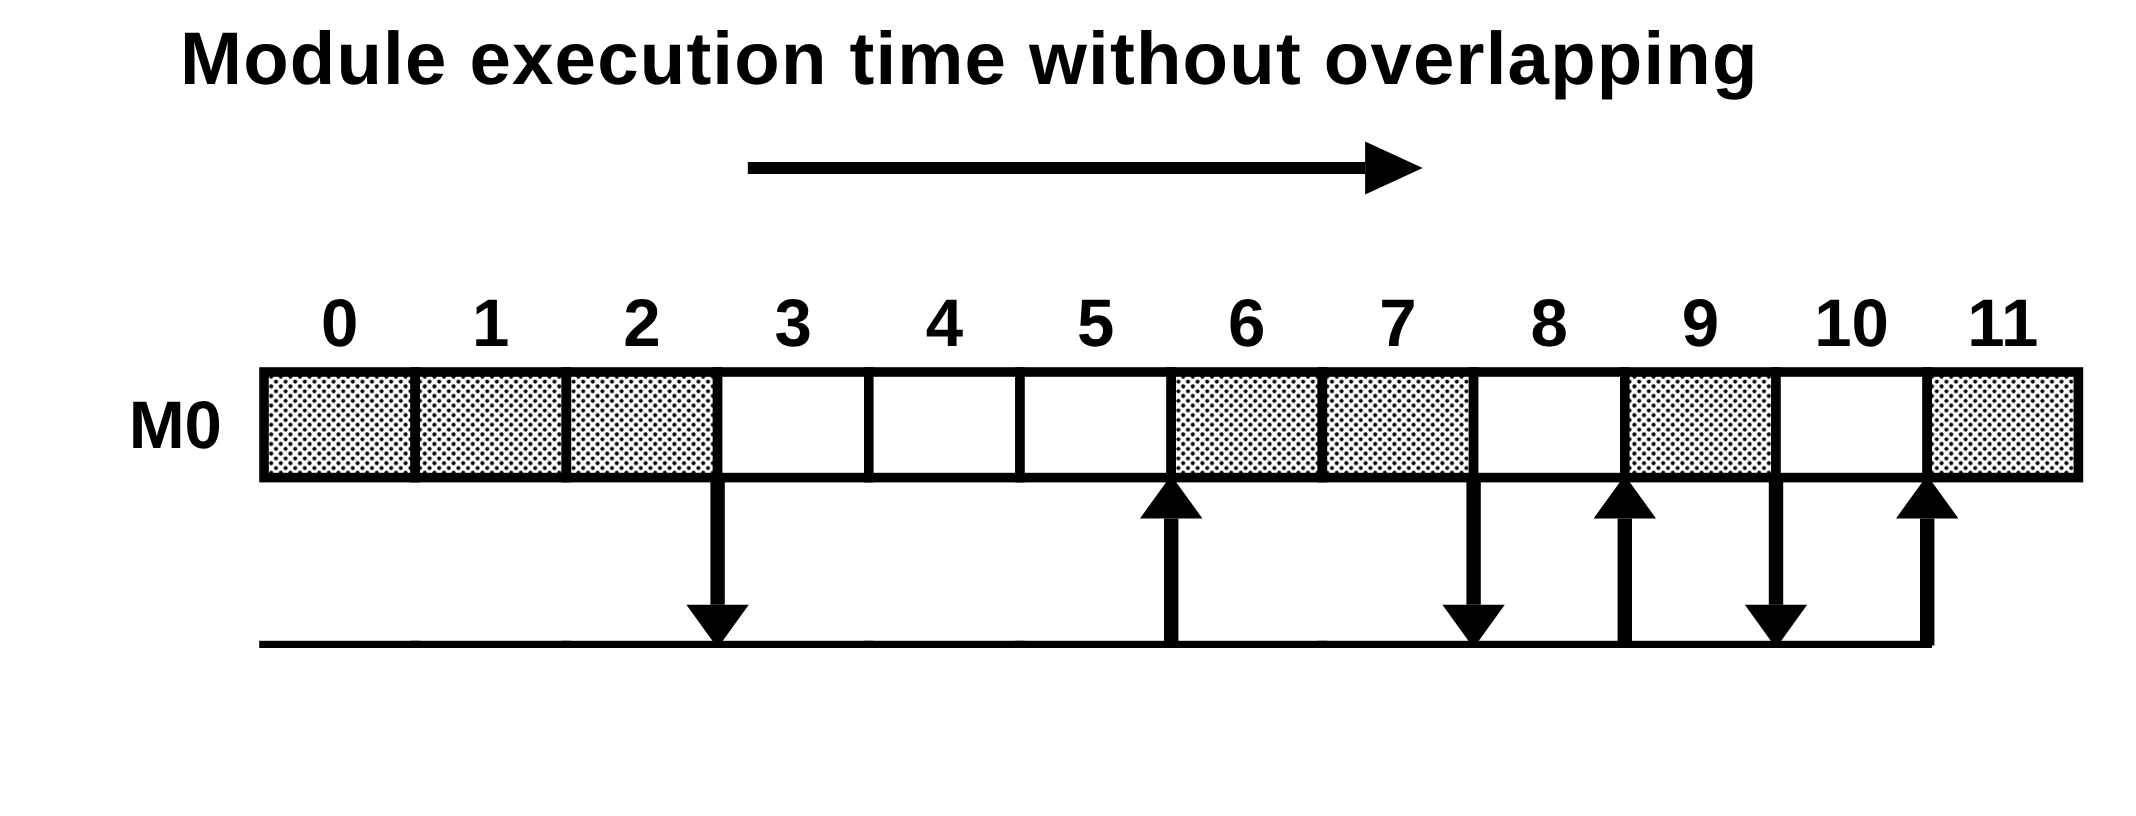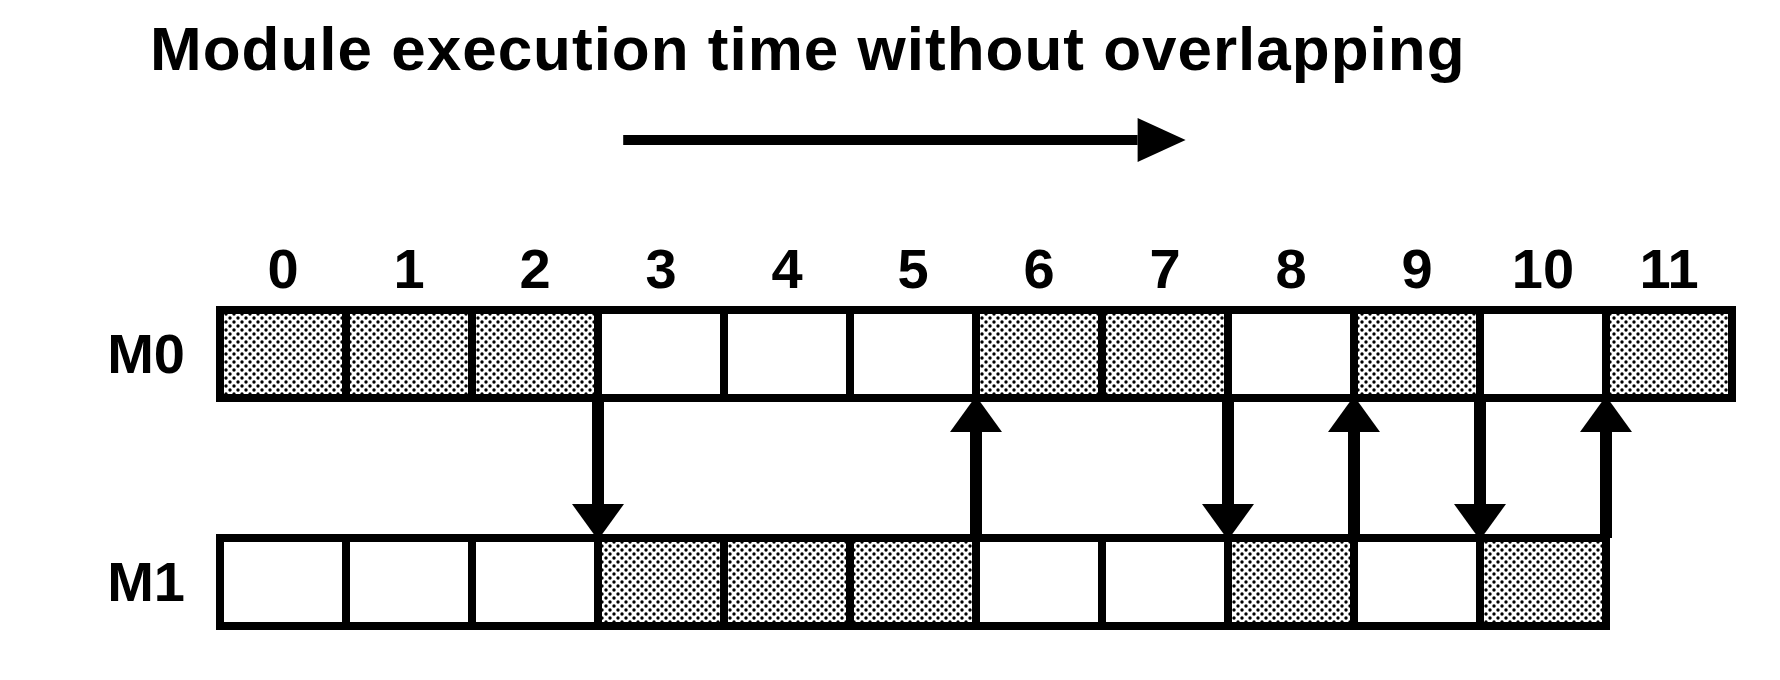--- a/index.html
+++ b/index.html
@@ -1,16 +1,16 @@
 <!DOCTYPE html>
 <html><head>
 <meta charset="utf-8">
 <style>
   html,body{margin:0;padding:0;background:#fff;font-family:"Helvetica Neue",Helvetica,Arial,sans-serif;color:#000}
-  .wrap{position:relative;width:1780px;height:680px}
+  .wrap{position:relative;width:1780px;height:540px}
   svg{position:absolute;left:0;top:0}
   .title{font-size:62px;font-weight:600;letter-spacing:1px}
   .num{font-size:56px;font-weight:600}
   .lbl{font-size:56px;font-weight:600}
   .cell{stroke:#000;stroke-width:8}
 </style>
 </head>
 <body>
 
 <div class="wrap">

